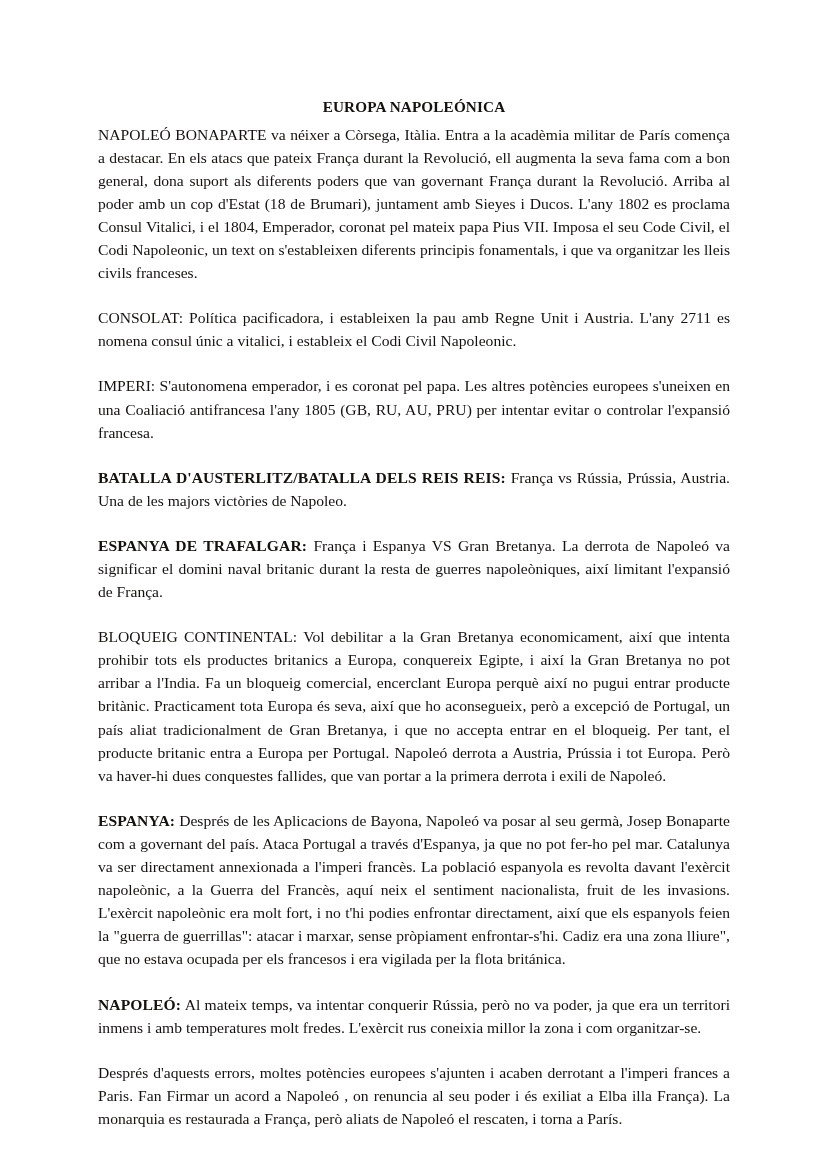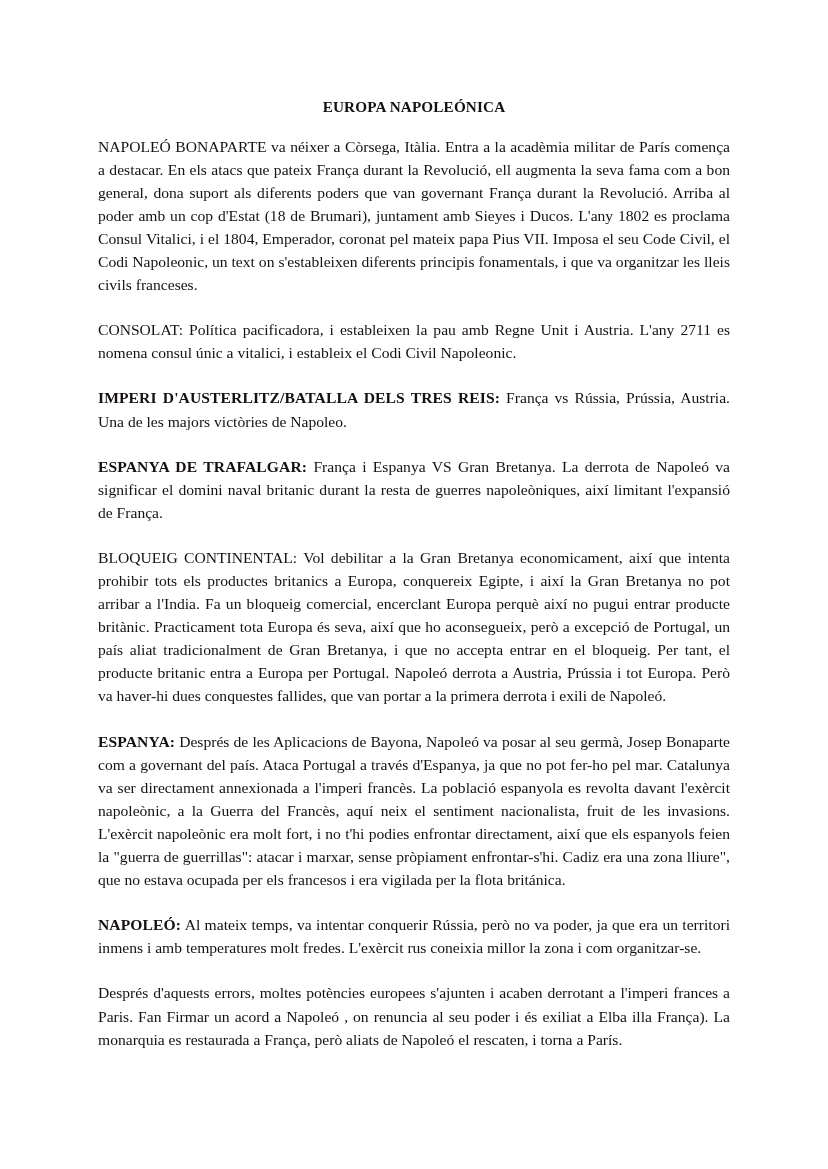--- a/index.html
+++ b/index.html
@@ -34,21 +34,21 @@
     font-size: 15.6px;
     line-height: 23.1px;
     text-align: justify;
     text-justify: inter-word;
     margin: 0;
     hyphens: none;
     word-spacing: 0px;
   }
   
   p.tight {
-    margin-top: 16px;
+    margin-top: 4px;
     font-family: Liberation Serif, serif;
   }
   p.spaced {
     margin-top: 22px;
   }
   .lbl-bold {
     font-weight: bold;
     letter-spacing: 0.1px;
   }
   .lbl-plain {
@@ -56,20 +56,21 @@
   }
 </style>
 </head>
 <body>
 
 <div id="page">
   <h1 class="doc-title">EUROPA NAPOLEÓNICA</h1>
   <div id="sections">
       <p class="para tight"><span>NAPOLEÓ BONAPARTE va néixer a Còrsega, Itàlia. Entra a la acadèmia militar de París comença a destacar. En els atacs que pateix França durant la Revolució, ell augmenta la seva fama com a bon general, dona suport als diferents poders que van governant França durant la Revolució. Arriba al poder amb un cop d'Estat (18 de Brumari), juntament amb Sieyes i Ducos. L'any 1802 es proclama Consul Vitalici, i el 1804, Emperador, coronat pel mateix papa Pius VII. Imposa el seu Code Civil, el Codi Napoleonic, un text on s'estableixen diferents principis fonamentals, i que va organitzar les lleis civils franceses.</span></p>
       <p class="para spaced"><span class="lbl-plain">CONSOLAT:</span><span> Política pacificadora, i estableixen la pau amb Regne Unit i Austria. L'any 2711 es nomena consul únic a vitalici, i estableix el Codi Civil Napoleonic.</span></p>
-      <p class="para spaced"><span class="lbl-bold">IMPERI D'AUSTERLITZ/BATALLA DELS TRES REIS:</span><span> França vs Rússia, Prússia, Austria. Una de les majors victòries de Napoleo.</span></p>
+      <p class="para spaced"><span class="lbl-plain">IMPERI:</span><span> S'autonomena emperador, i es coronat pel papa. Les altres potències europees s'uneixen en una Coaliació antifrancesa l'any 1805 (GB, RU, AU, PRU) per intentar evitar o controlar l'expansió francesa.</span></p>
+      <p class="para spaced"><span class="lbl-bold">BATALLA D'AUSTERLITZ/BATALLA DELS REIS REIS:</span><span> França vs Rússia, Prússia, Austria. Una de les majors victòries de Napoleo.</span></p>
       <p class="para spaced"><span class="lbl-bold">ESPANYA DE TRAFALGAR:</span><span> França i Espanya VS Gran Bretanya. La derrota de Napoleó va significar el domini naval britanic durant la resta de guerres napoleòniques, així limitant l'expansió de França.</span></p>
       <p class="para spaced"><span class="lbl-plain">BLOQUEIG CONTINENTAL:</span><span> Vol debilitar a la Gran Bretanya economicament, així que intenta prohibir tots els productes britanics a Europa, conquereix Egipte, i així la Gran Bretanya no pot arribar a l'India. Fa un bloqueig comercial, encerclant Europa perquè així no pugui entrar producte britànic. Practicament tota Europa és seva, així que ho aconsegueix, però a excepció de Portugal, un país aliat tradicionalment de Gran Bretanya, i que no accepta entrar en el bloqueig. Per tant, el producte britanic entra a Europa per Portugal. Napoleó derrota a Austria, Prússia i tot Europa. Però va haver-hi dues conquestes fallides, que van portar a la primera derrota i exili de Napoleó.</span></p>
       <p class="para spaced"><span class="lbl-bold">ESPANYA:</span><span> Després de les Aplicacions de Bayona, Napoleó va posar al seu germà, Josep Bonaparte com a governant del país. Ataca Portugal a través d'Espanya, ja que no pot fer-ho pel mar. Catalunya va ser directament annexionada a l'imperi francès. La població espanyola es revolta davant l'exèrcit napoleònic, a la Guerra del Francès, aquí neix el sentiment nacionalista, fruit de les invasions. L'exèrcit napoleònic era molt fort, i no t'hi podies enfrontar directament, així que els espanyols feien la "guerra de guerrillas": atacar i marxar, sense pròpiament enfrontar-s'hi. Cadiz era una zona lliure", que no estava ocupada per els francesos i era vigilada per la flota británica.</span></p>
       <p class="para spaced"><span class="lbl-bold">NAPOLEÓ:</span><span> Al mateix temps, va intentar conquerir Rússia, però no va poder, ja que era un territori inmens i amb temperatures molt fredes. L'exèrcit rus coneixia millor la zona i com organitzar-se.</span></p>
       <p class="para spaced"><span>Després d'aquests errors, moltes potències europees s'ajunten i acaben derrotant a l'imperi frances a Paris. Fan Firmar un acord a Napoleó , on renuncia al seu poder i és exiliat a Elba illa França). La monarquia es restaurada a França, però aliats de Napoleó el rescaten, i torna a París.</span></p>
     </div>
 </div>
 
 </body></html>

